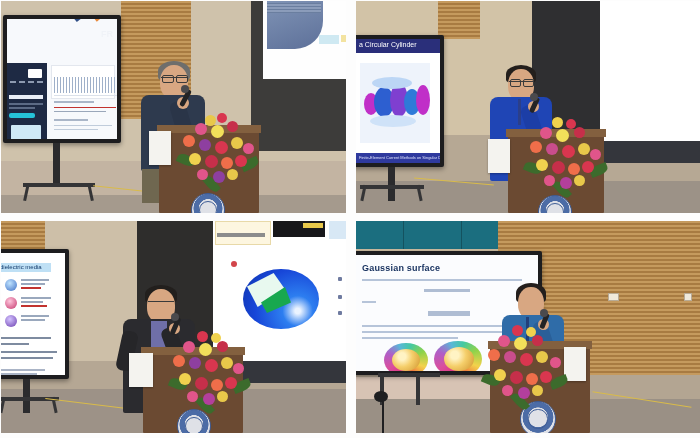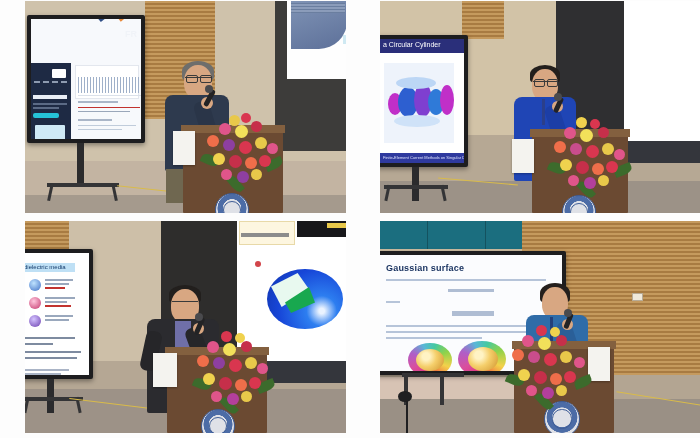--- a/index.html
+++ b/index.html
@@ -2,21 +2,21 @@
 <html><head>
 <meta charset="utf-8">
 <style>
   html,body{margin:0;padding:0;background:#ffffff;}
   body{width:700px;height:438px;font-family:"Liberation Sans",sans-serif;overflow:hidden;}
 
   .collage{position:relative;width:700px;height:438px;background:#fdfdfd;
            display:grid;grid-template-columns:345px 345px;grid-template-rows:212px 212px;
            gap:8px 10px;padding:1px 0 0 1px;box-sizing:border-box;}
 
-  .panel{position:relative;overflow:hidden;background:#7f1d1d;margin-left:24px;}
+  .panel{position:relative;overflow:hidden;background:#7f1d1d;}
 
   
   .wall{position:absolute;inset:0;}
   .wood-slats{position:absolute;background:
       repeating-linear-gradient(180deg,#c59a5e 0px,#c59a5e 2px,#a87b42 2px,#a87b42 4px);}
   .wall-upper{position:absolute;left:0;right:0;top:0;background:#cdc0a9;}
   .wall-lower{position:absolute;left:0;right:0;bottom:0;background:#b9ada0;}
   .dark-door{position:absolute;background:#2e2e30;}
   .teal-wall{position:absolute;background:#1b6e7f;}
   .teal-wall:after{content:"";position:absolute;top:0;bottom:0;left:33%;width:1px;background:rgba(0,0,0,.25);

